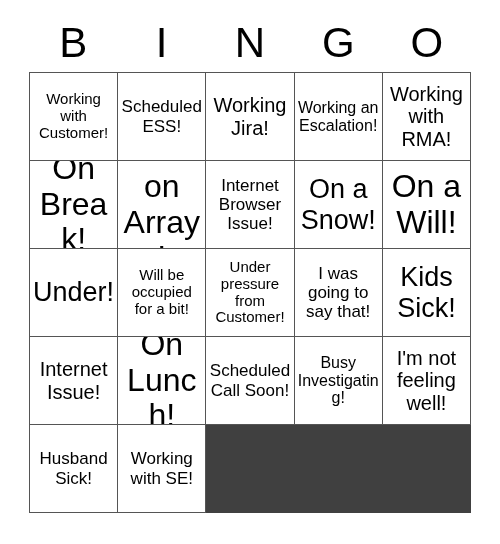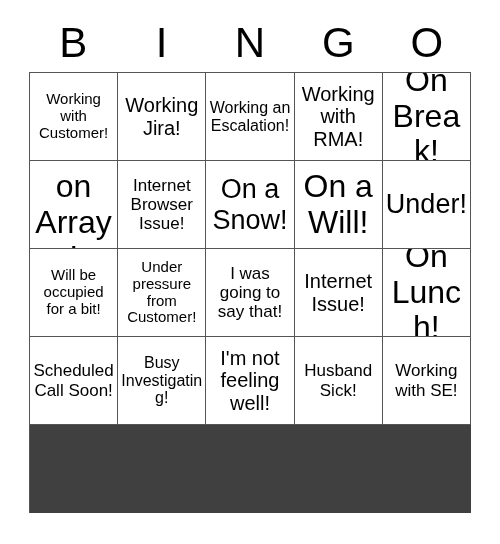--- a/index.html
+++ b/index.html
@@ -97,20 +97,23 @@
     <div class="bingo-header-letter">N</div>
     <div class="bingo-header-letter">G</div>
     <div class="bingo-header-letter">O</div>
   </div>
 
   <div class="bingo-grid" id="bingo-grid">
       <div class="bingo-cell">
         <span class="bingo-cell-text fs-sm">Working with Customer!</span>
       </div>
       <div class="bingo-cell">
+        <span class="bingo-cell-text fs-md">Scheduled ESS!</span>
+      </div>
+      <div class="bingo-cell">
         <span class="bingo-cell-text fs-lg">Working Jira!</span>
       </div>
       <div class="bingo-cell">
         <span class="bingo-cell-text fs-xs">Working an Escalation!</span>
       </div>
       <div class="bingo-cell">
         <span class="bingo-cell-text fs-lg">Working with RMA!</span>
       </div>
       <div class="bingo-cell">
         <span class="bingo-cell-text fs-xl">On Break!</span>
@@ -133,20 +136,23 @@
       <div class="bingo-cell">
         <span class="bingo-cell-text fs-sm">Will be occupied for a bit!</span>
       </div>
       <div class="bingo-cell">
         <span class="bingo-cell-text fs-sm">Under pressure from Customer!</span>
       </div>
       <div class="bingo-cell">
         <span class="bingo-cell-text fs-md">I was going to say that!</span>
       </div>
       <div class="bingo-cell">
+        <span class="bingo-cell-text fs-xxl">Kids Sick!</span>
+      </div>
+      <div class="bingo-cell">
         <span class="bingo-cell-text fs-lg">Internet Issue!</span>
       </div>
       <div class="bingo-cell">
         <span class="bingo-cell-text fs-xl">On Lunch!</span>
       </div>
       <div class="bingo-cell">
         <span class="bingo-cell-text fs-md">Scheduled Call Soon!</span>
       </div>
       <div class="bingo-cell">
         <span class="bingo-cell-text fs-xs">Busy Investigating!</span>

